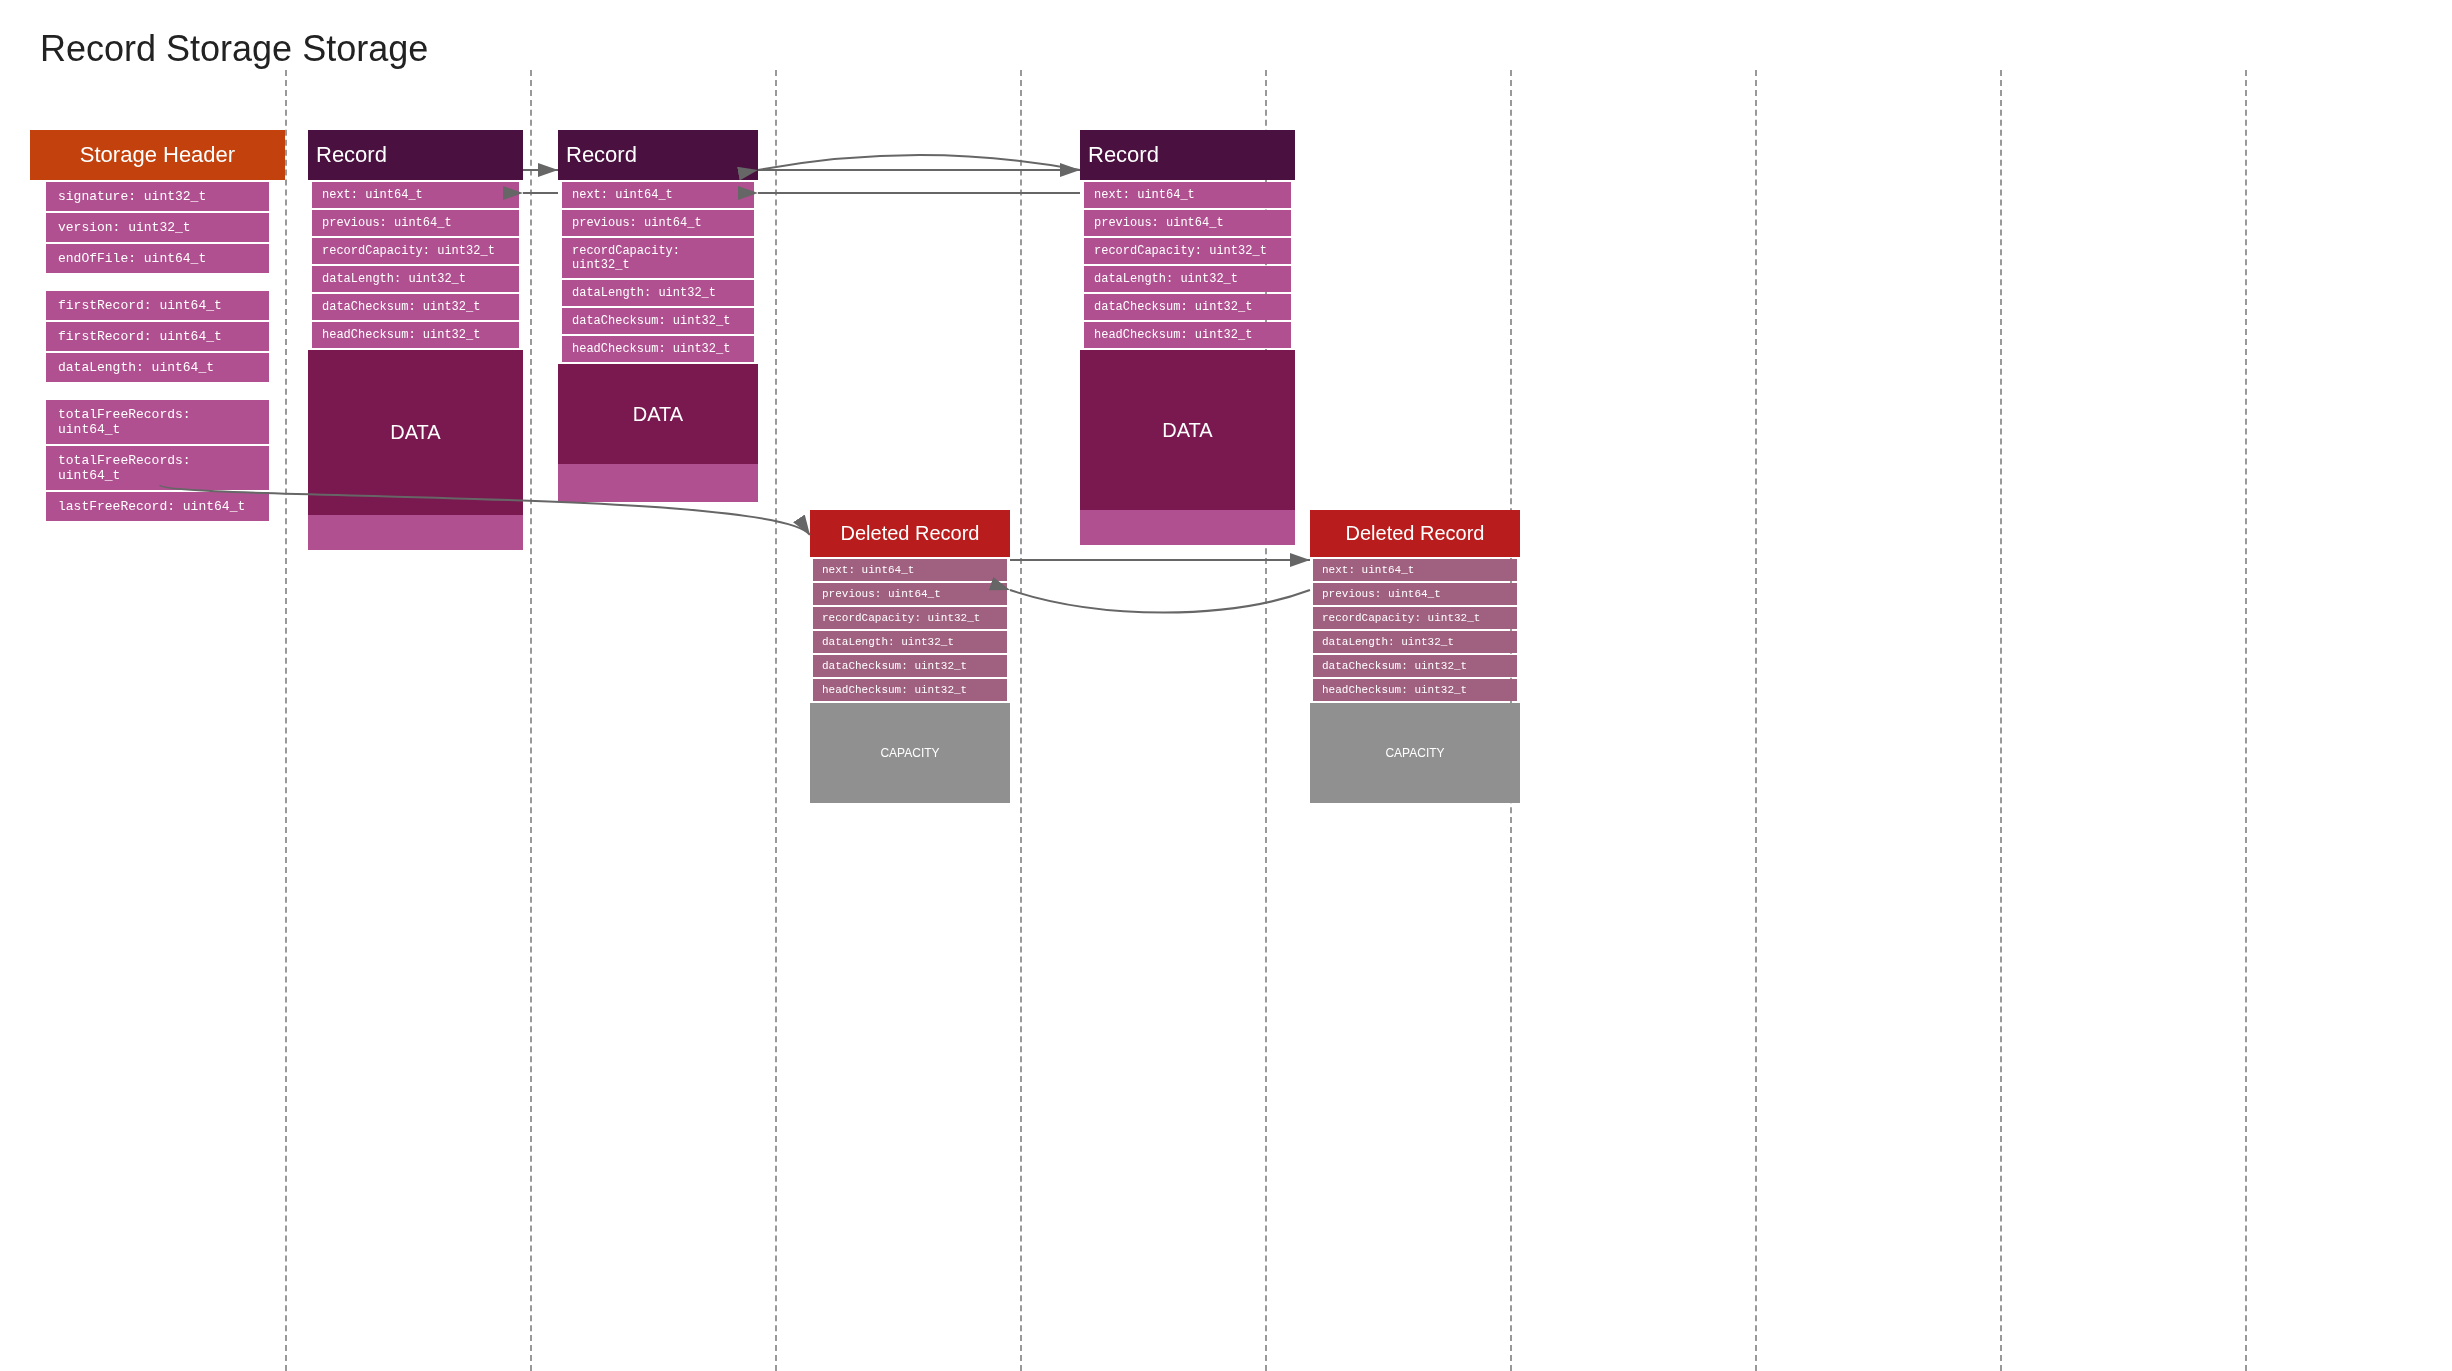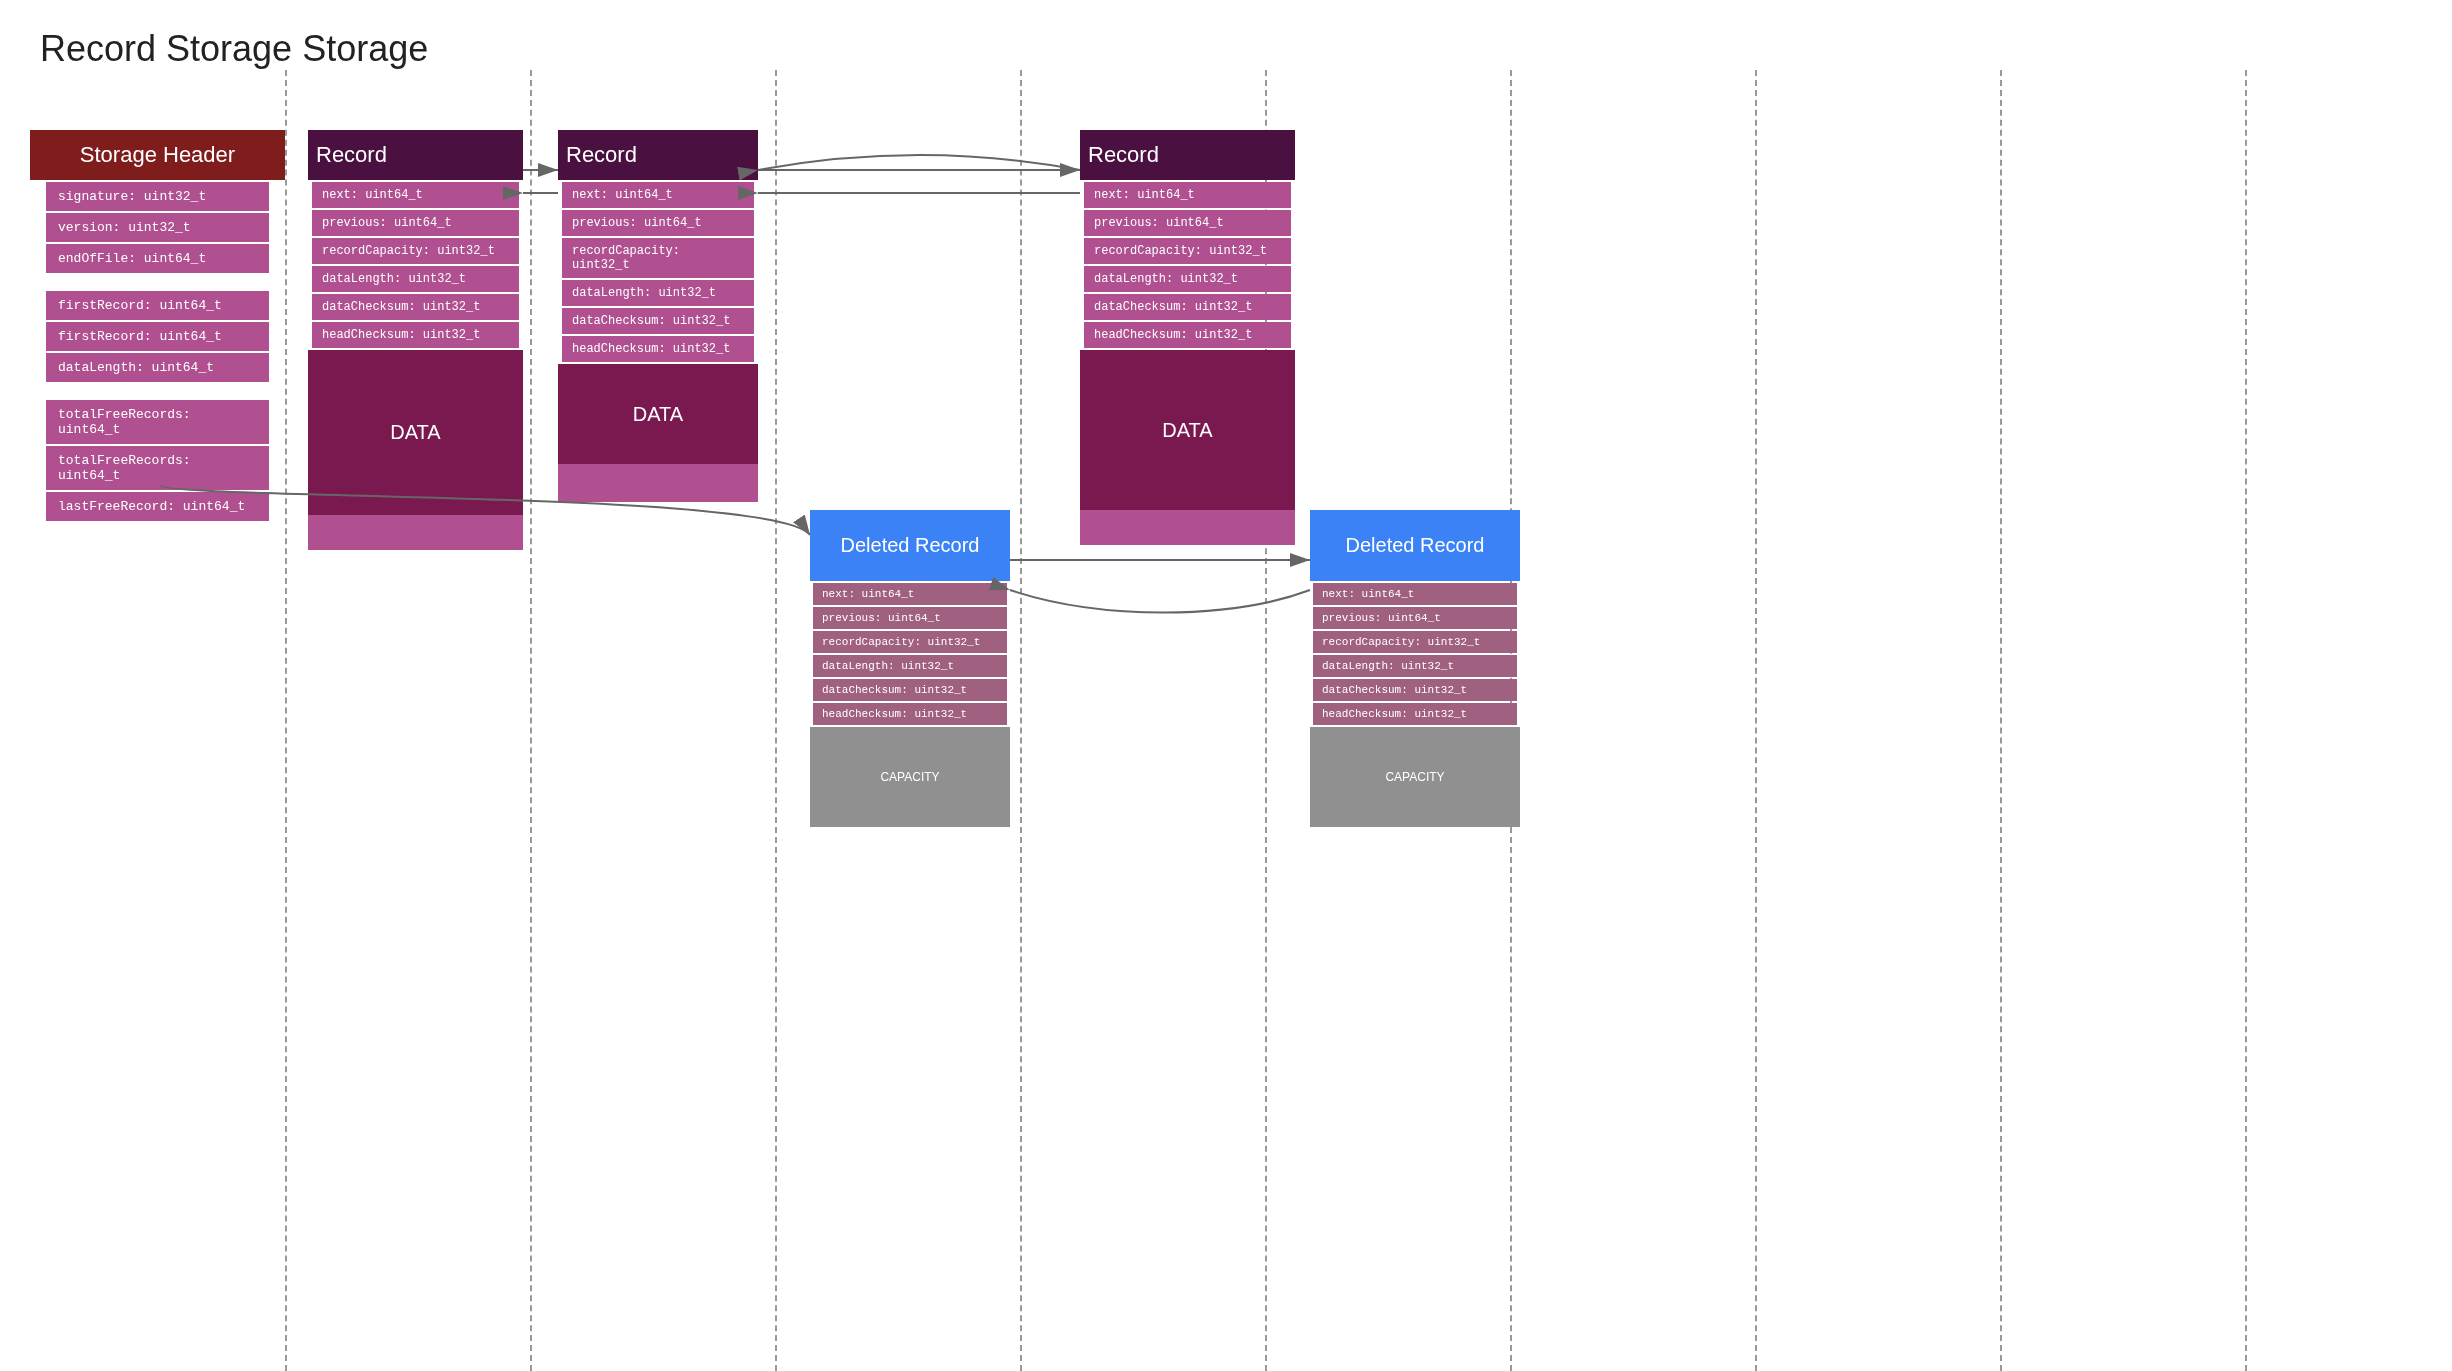--- a/index.html
+++ b/index.html
@@ -28,21 +28,21 @@
       border-left: 2px dashed #999;
     }
     
     .storage-header-box {
       position: absolute;
       left: 30px;
       top: 130px;
       width: 255px;
     }
     .storage-header-title {
-      background: #7f1d1d;
+      background: #c2410c;
       color: #fff;
       font-size: 22px;
       text-align: center;
       padding: 12px 8px;
     }
     .storage-header-row {
       background: #b05090;
       font-family: 'Courier New', monospace;
       font-size: 13px;
       color: #fff;
@@ -85,25 +85,25 @@
     .record-data-light {
       background: #b05090;
       height: 35px;
     }
     
     .deleted-box {
       position: absolute;
       width: 210px;
     }
     .deleted-title {
-      background: #3b82f6;
+      background: #b91c1c;
       color: #fff;
       font-size: 20px;
       text-align: center;
-      padding: 24px 8px;
+      padding: 12px 8px;
     }
     .deleted-row {
       background: #a06080;
       font-family: 'Courier New', monospace;
       font-size: 11px;
       color: #fff;
       padding: 5px 9px;
       margin: 2px 3px;
     }
     .deleted-capacity {

